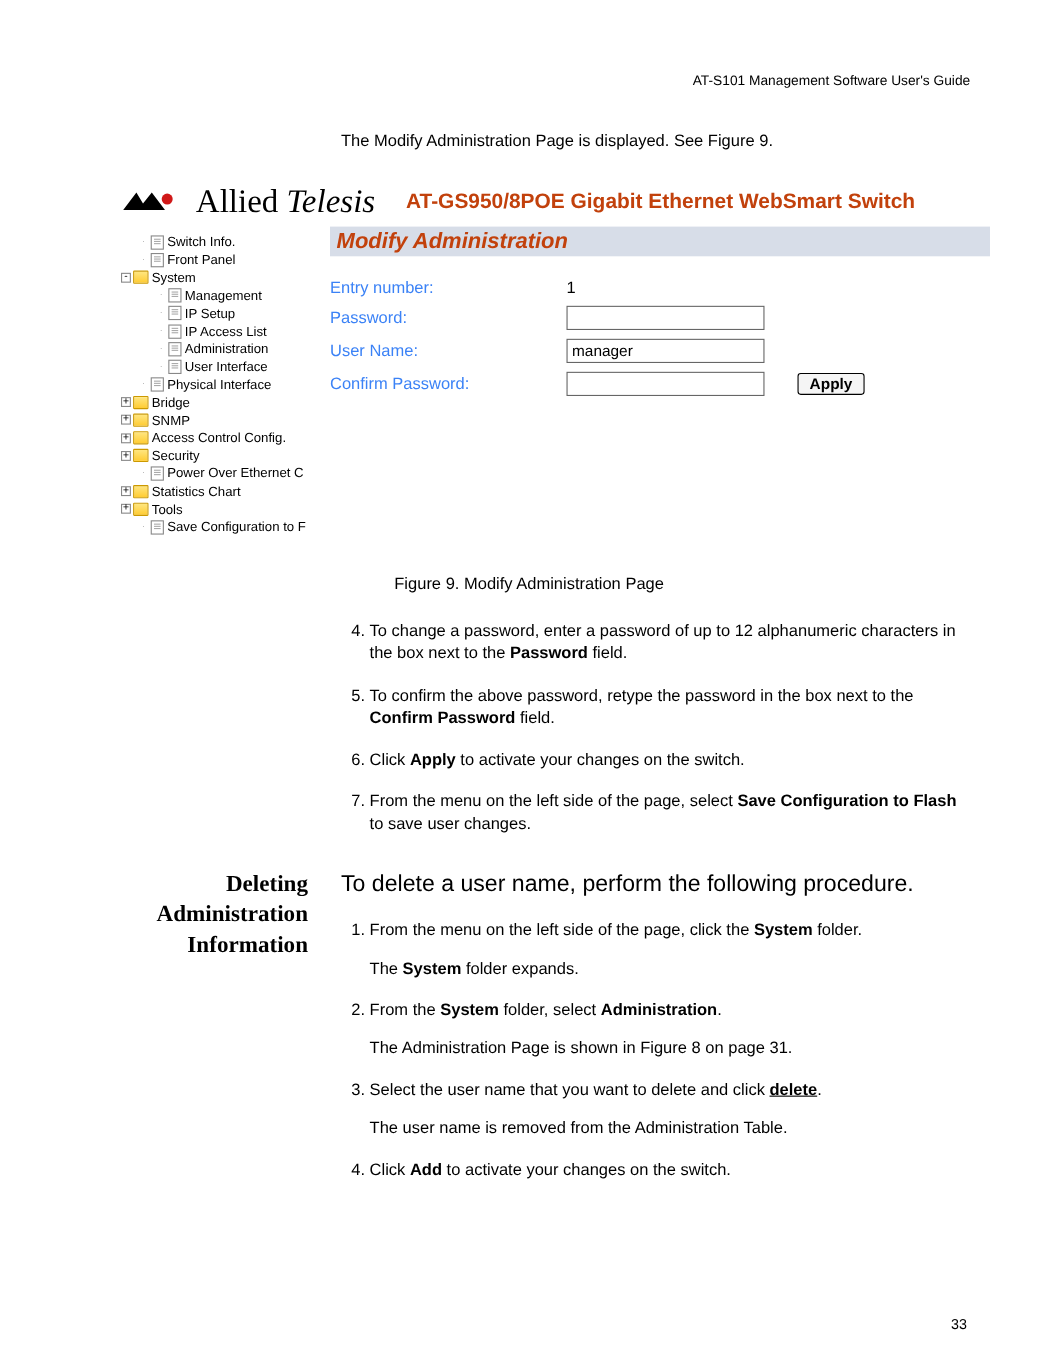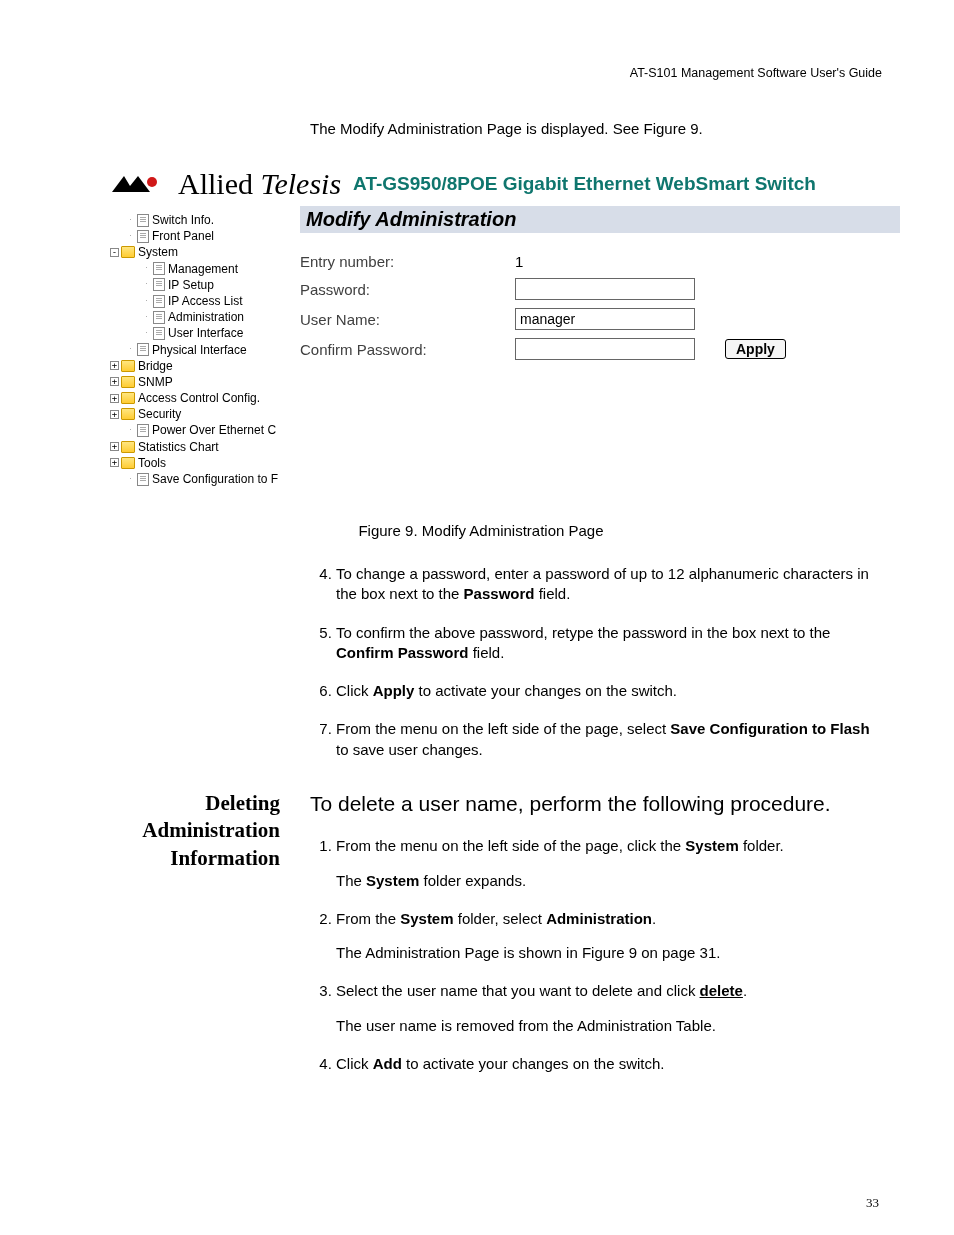--- a/index.html
+++ b/index.html
@@ -29,42 +29,42 @@
     margin-bottom: 30px;
   }
   .figure-container {
     margin-left: 30px;
     margin-bottom: 20px;
     width: 790px;
   }
   .app-header {
     display: flex;
     align-items: center;
-    gap: 8px;
+    gap: 24px;
   }
   .brand {
     display: flex;
     align-items: baseline;
     gap: 8px;
   }
   .brand-logo {
     width: 60px;
     height: 20px;
   }
   .brand-name {
     font-family: Georgia, serif;
     font-size: 30px;
     font-weight: normal;
   }
   .brand-name .allied { font-style: normal; }
   .brand-name .telesis { font-style: italic; }
   .product-title {
     font-size: 19px;
     font-weight: bold;
-    color: #0f766e;
+    color: #c2410c;
     margin-left: 4px;
   }
   .app-body {
     display: flex;
     margin-top: 5px;
   }
   .tree {
     width: 180px;
     font-size: 12px;
     line-height: 1.35;
@@ -123,35 +123,35 @@
     height: 1px;
     background: #aaa;
     box-shadow: 0 2px 0 #aaa, 0 4px 0 #aaa;
   }
   .main-panel {
     flex: 1;
     padding-left: 10px;
   }
   .panel-title {
     background: #d7dde8;
-    color: #000000;
+    color: #c2410c;
     font-style: italic;
     font-weight: bold;
     font-size: 20px;
     font-family: Arial, sans-serif;
     padding: 2px 6px;
     margin-bottom: 20px;
   }
   .form-row {
     display: flex;
     align-items: center;
     margin-bottom: 8px;
   }
   .form-label {
-    color: #404040;
+    color: #3b82f6;
     font-size: 15px;
     width: 215px;
     flex-shrink: 0;
   }
   .form-value {
     font-size: 15px;
   }
   .text-input {
     border: 1px solid #666;
     height: 20px;
@@ -210,21 +210,20 @@
     line-height: 1.35;
   }
   .step-sub {
     margin-top: 14px;
   }
   .page-num {
     position: absolute;
     bottom: 40px;
     right: 75px;
     font-size: 13px;
-    font-family: Liberation Serif, serif;
   }
   .u { text-decoration: underline; }
 </style>
 </head>
 <body>
 
 <div class="page">
   <div class="header-right">AT-S101 Management Software User's Guide</div>
 
   <div class="intro-text">The Modify Administration Page is displayed. See Figure 9.</div>
@@ -369,21 +368,21 @@
     <div class="side-heading">Deleting Administration Information</div>
     <div class="section-body">
       <p>To delete a user name, perform the following procedure.</p>
       <ol class="steps">
         <li>
           <span>From the menu on the left side of the page, click the </span><b>System</b><span> folder.</span>
           <div class="step-sub"><span>The </span><b>System</b><span> folder expands.</span></div>
         </li>
         <li>
           <span>From the </span><b>System</b><span> folder, select </span><b>Administration</b><span>.</span>
-          <div class="step-sub">The Administration Page is shown in Figure 9 on page 31.</div>
+          <div class="step-sub">The Administration Page is shown in Figure 8 on page 31.</div>
         </li>
         <li>
           <span>Select the user name that you want to delete and click </span><b class="u">delete</b><span>.</span>
           <div class="step-sub">The user name is removed from the Administration Table.</div>
         </li>
         <li>
           <span>Click </span><b>Add</b><span> to activate your changes on the switch.</span>
         </li>
       </ol>
     </div>

